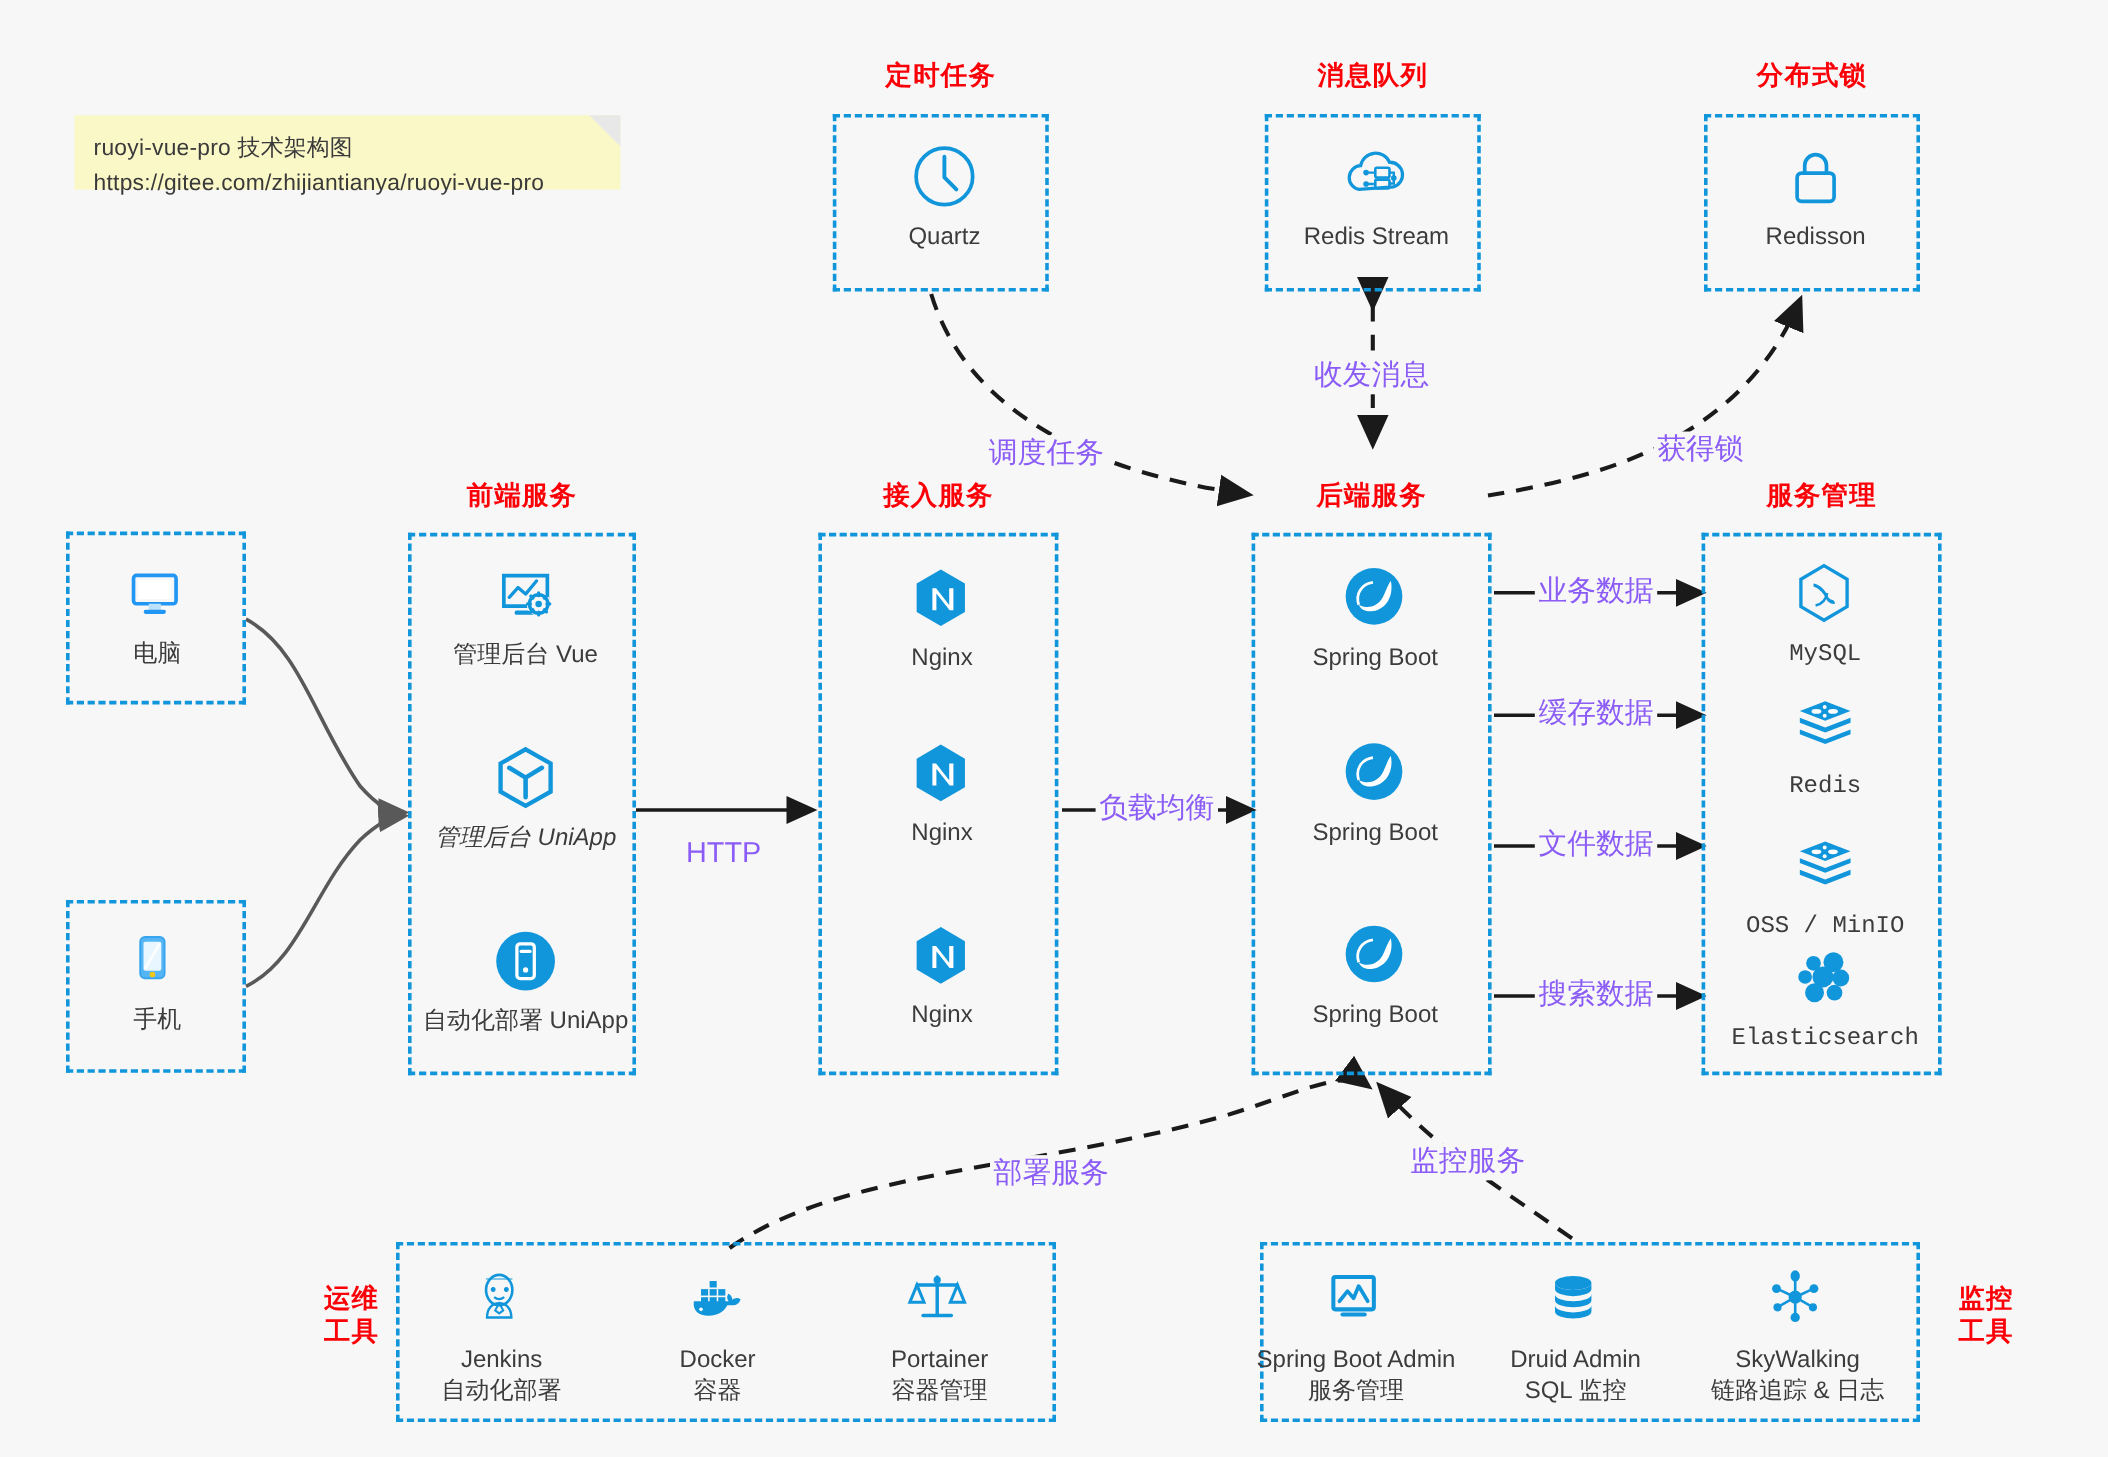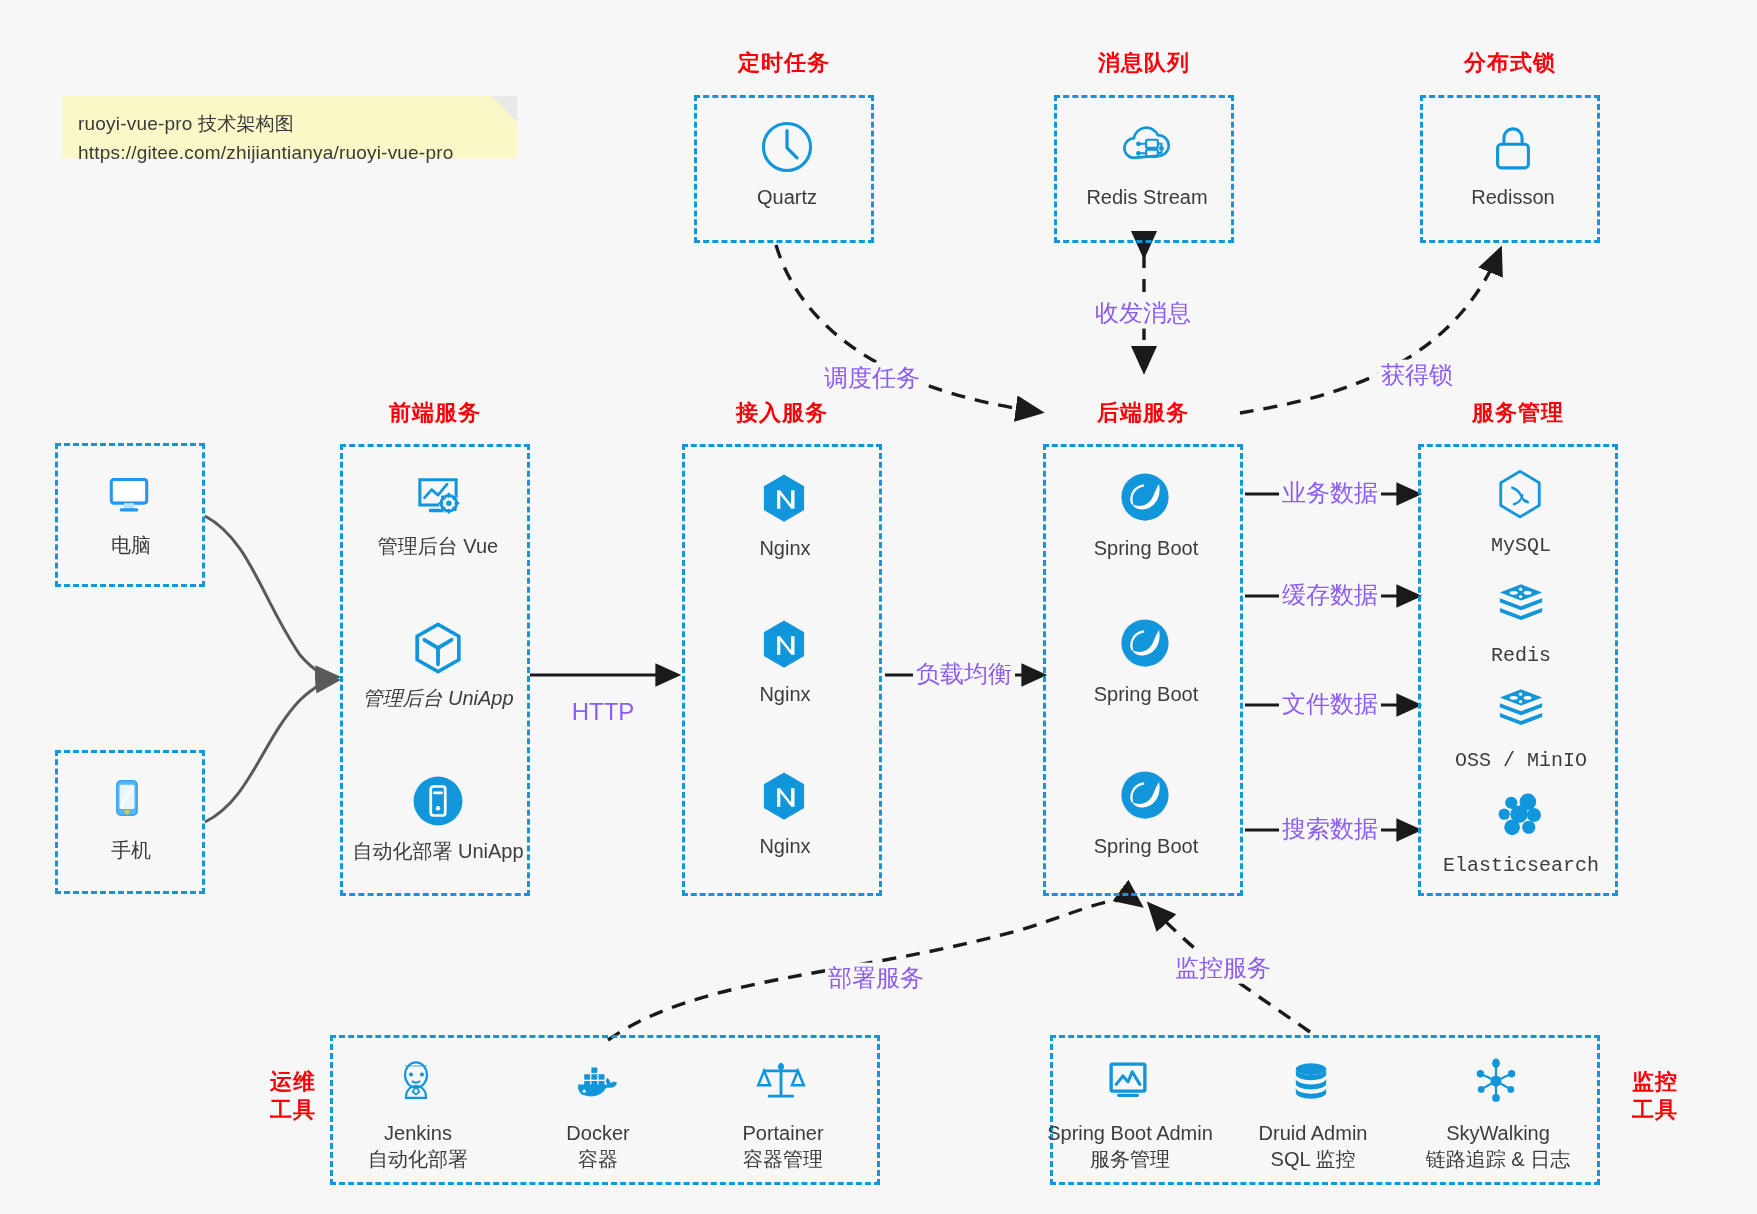--- a/index.html
+++ b/index.html
@@ -341,21 +341,21 @@
             <ellipse cx="23" cy="19.5" rx="5" ry="2.4"></ellipse>
             <ellipse cx="40" cy="19.5" rx="5" ry="2.4"></ellipse>
             <circle cx="31.5" cy="15" r="2"></circle>
             <circle cx="31.5" cy="24" r="2"></circle>
           </g>
         </svg>
       </span>
       <span class="lbl">Redis</span>
     </div>
 
-    <div class="node" style="left:5px;top:235px;justify-content:center;">
+    <div class="node" style="left:5px;top:247px;justify-content:center;">
       <span class="ico">
         <svg viewBox="0 0 64 64" width="58" height="52">
           <path d="M32 9 L58 19 L32 29 L6 19 Z" fill="#1296db"></path>
           <path d="M6 26 L32 36 L58 26 L58 31 L32 41 L6 31 Z" fill="#1296db"></path>
           <path d="M6 38 L32 48 L58 38 L58 43 L32 53 L6 43 Z" fill="#1296db"></path>
           <g fill="#ffffff">
             <ellipse cx="23" cy="19.5" rx="5" ry="2.4"></ellipse>
             <ellipse cx="40" cy="19.5" rx="5" ry="2.4"></ellipse>
             <circle cx="31.5" cy="15" r="2"></circle>
             <circle cx="31.5" cy="24" r="2"></circle>

